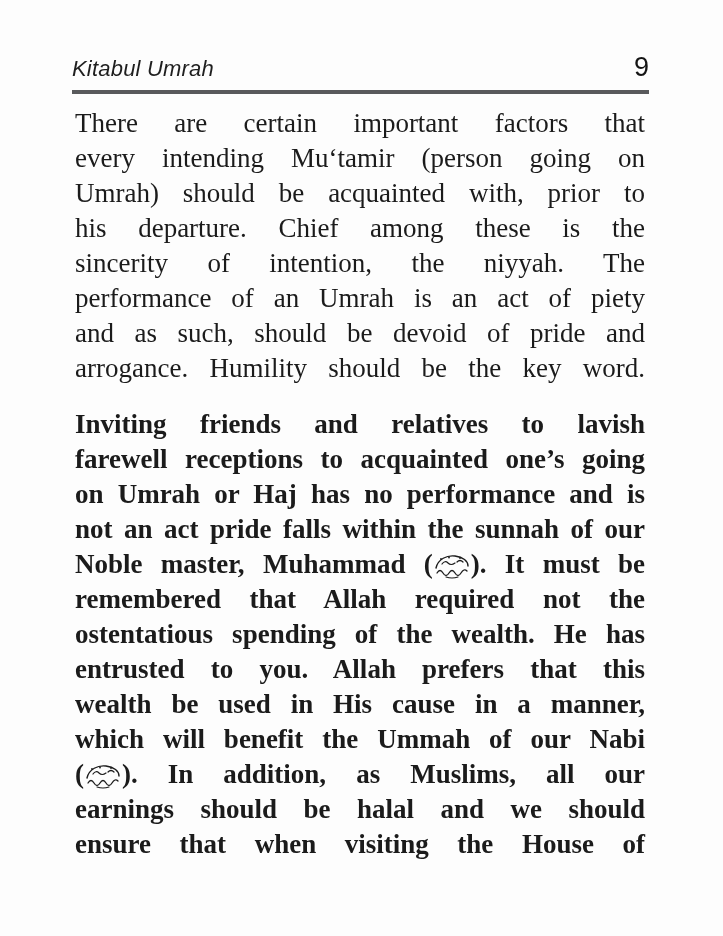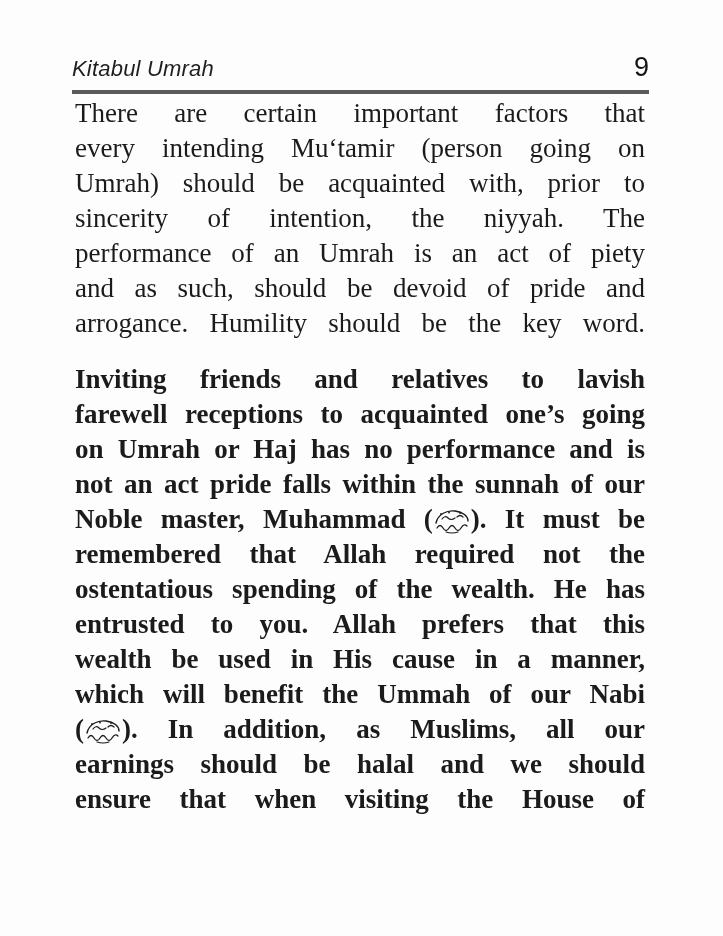--- a/index.html
+++ b/index.html
@@ -37,21 +37,21 @@
   }
   .page-number {
     font-family: "Liberation Sans", "DejaVu Sans", sans-serif;
     font-size: 27px;
     color: #141414;
   }
   
   .page-body {
     position: absolute;
     left: 75px;
-    top: 96px;
+    top: 106px;
     width: 570px;
   }
   .paragraph {
     margin: 0;
   }
   .paragraph + .paragraph {
     margin-top: 21px;
     font-weight: bold;
   }
   .line {
@@ -79,20 +79,21 @@
   <div class="page-header">
     <span class="book-title">Kitabul Umrah</span>
     <span class="page-number">9</span>
   </div>
 
   <div class="page-body">
     <div class="paragraph">
         <div class="line">There are certain important factors that</div>
         <div class="line">every intending Mu‘tamir (person going on</div>
         <div class="line">Umrah) should be acquainted with, prior to</div>
+        <div class="line">his departure. Chief among these is the</div>
         <div class="line">sincerity of intention, the niyyah. The</div>
         <div class="line">performance of an Umrah is an act of piety</div>
         <div class="line">and as such, should be devoid of pride and</div>
         <div class="line">arrogance. Humility should be the key word.</div>
       </div>
     <div class="paragraph">
         <div class="line">Inviting friends and relatives to lavish</div>
         <div class="line">farewell receptions to acquainted one’s going</div>
         <div class="line">on Umrah or Haj has no performance and is</div>
         <div class="line">not an act pride falls within the sunnah of our</div>

